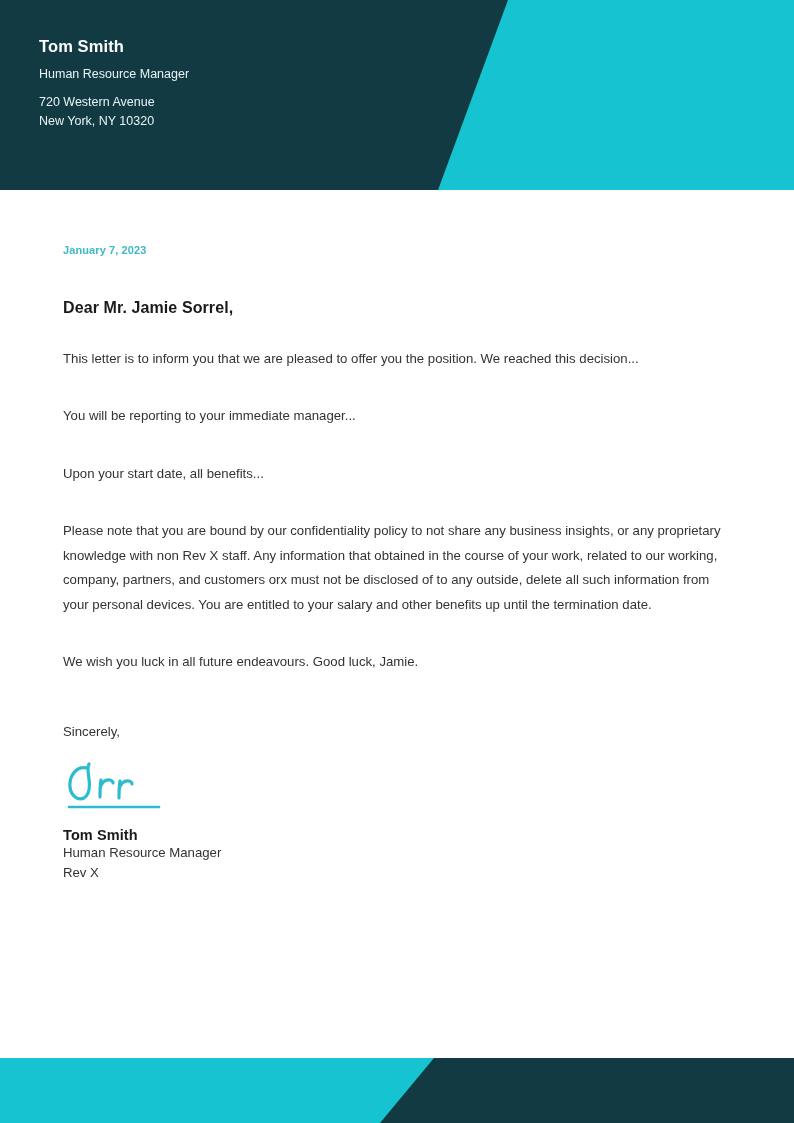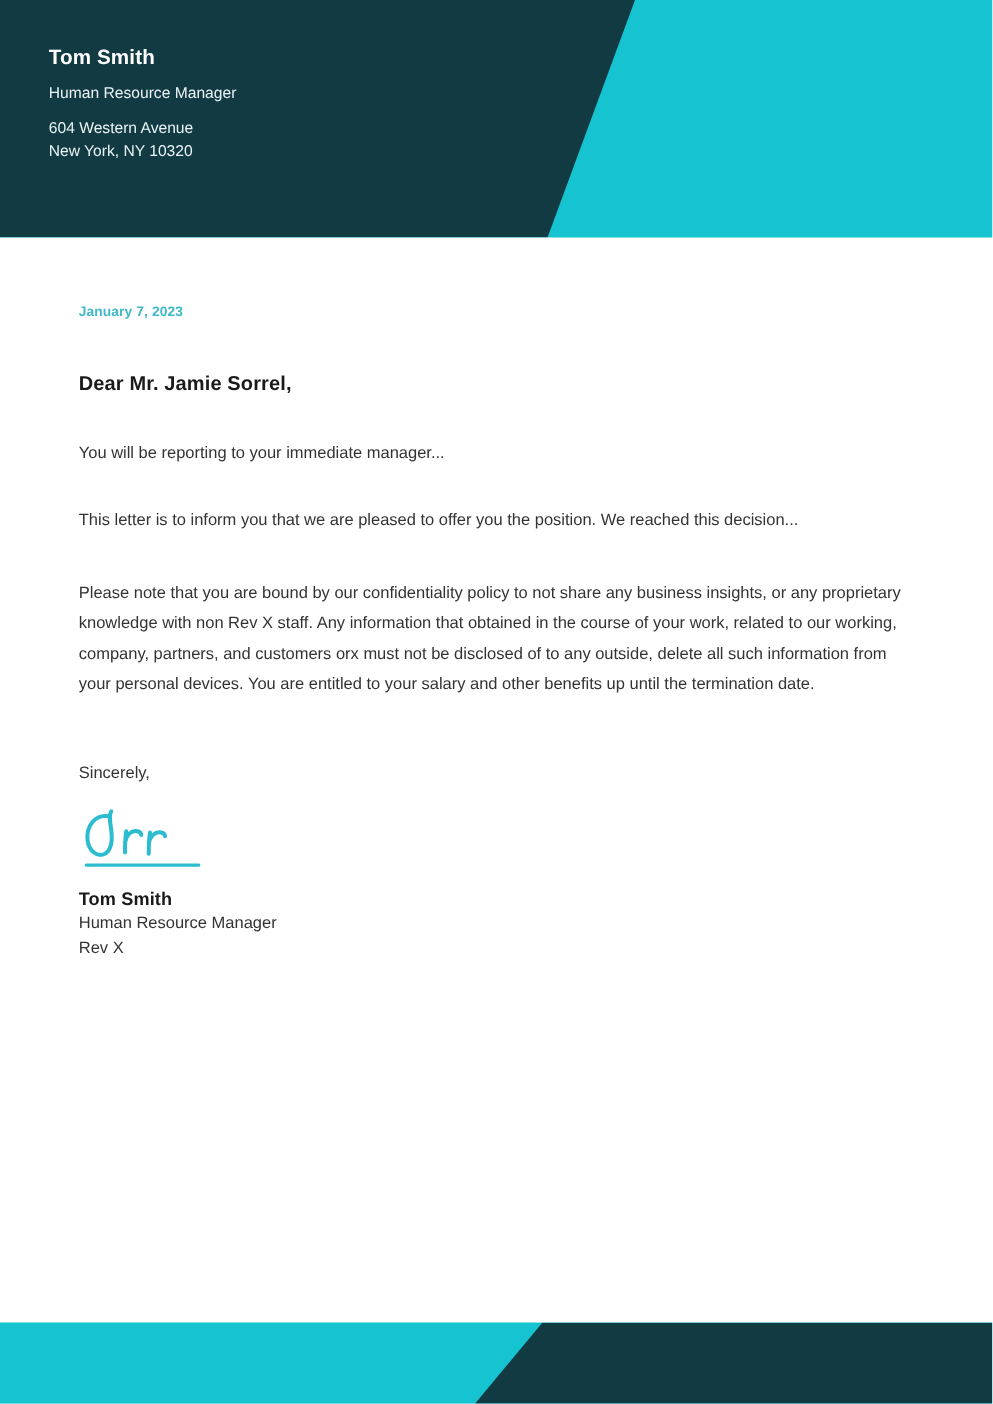--- a/index.html
+++ b/index.html
@@ -190,39 +190,41 @@
 <body>
 
 <div class="page">
 
   <div class="header">
     <div class="header-dark"></div>
 
     <div class="header-contact">
       <div class="contact-name">Tom Smith</div>
       <div class="contact-line contact-role">Human Resource Manager</div>
-      <div class="contact-line">604 Western Avenue</div>
+      <div class="contact-line">720 Western Avenue</div>
       <div class="contact-line">New York, NY 10320</div>
     </div>
 
   </div>
 
   <div class="letter">
 
     <div class="date">January 7, 2023</div>
 
     <div class="salutation">Dear Mr. Jamie Sorrel,</div>
 
+    <p class="para para-offer">This letter is to inform you that we are pleased to offer you the position. We reached this decision...</p>
+
     <p class="para para-manager">You will be reporting to your immediate manager...</p>
 
-    <p class="para para-offer">This letter is to inform you that we are pleased to offer you the position. We reached this decision...</p>
-
+    <p class="para para-benefits">Upon your start date, all benefits...</p>
 
     <p class="para para-confidentiality">Please note that you are bound by our confidentiality policy to not share any business insights, or any proprietary knowledge with non Rev X staff. Any information that obtained in the course of your work, related to our working, company, partners, and customers orx must not be disclosed of to any outside, delete all such information from your personal devices. You are entitled to your salary and other benefits up until the termination date.</p>
 
+    <p class="para para-wish">We wish you luck in all future endeavours. Good luck, Jamie.</p>
 
     <div class="closing">Sincerely,</div>
 
     <div class="signature-block">
       <svg class="signature-mark" width="104" height="52" viewBox="0 0 104 52">
         <g fill="none" stroke="#2bbcd0" stroke-linecap="round" stroke-linejoin="round">
           <path d="M24 6 C13 4, 6 14, 7 25 C8 34, 15 39, 21 36 C26 33, 27 25, 26 17 C25 10, 24 5, 26 2" stroke-width="3.2"></path>
           <path d="M38 18 C37 24, 37 30, 37 35 M37 27 C38 21, 42 17, 47 18 C49 18.5, 50 20, 50 21" stroke-width="3.2"></path>
           <path d="M57 19 C56 25, 56 31, 56 36 M56 28 C57 22, 61 18, 66 19 C68 19.5, 69 21, 69 22" stroke-width="3.2"></path>
           <path d="M6 45 L96 45" stroke-width="2.6"></path>

